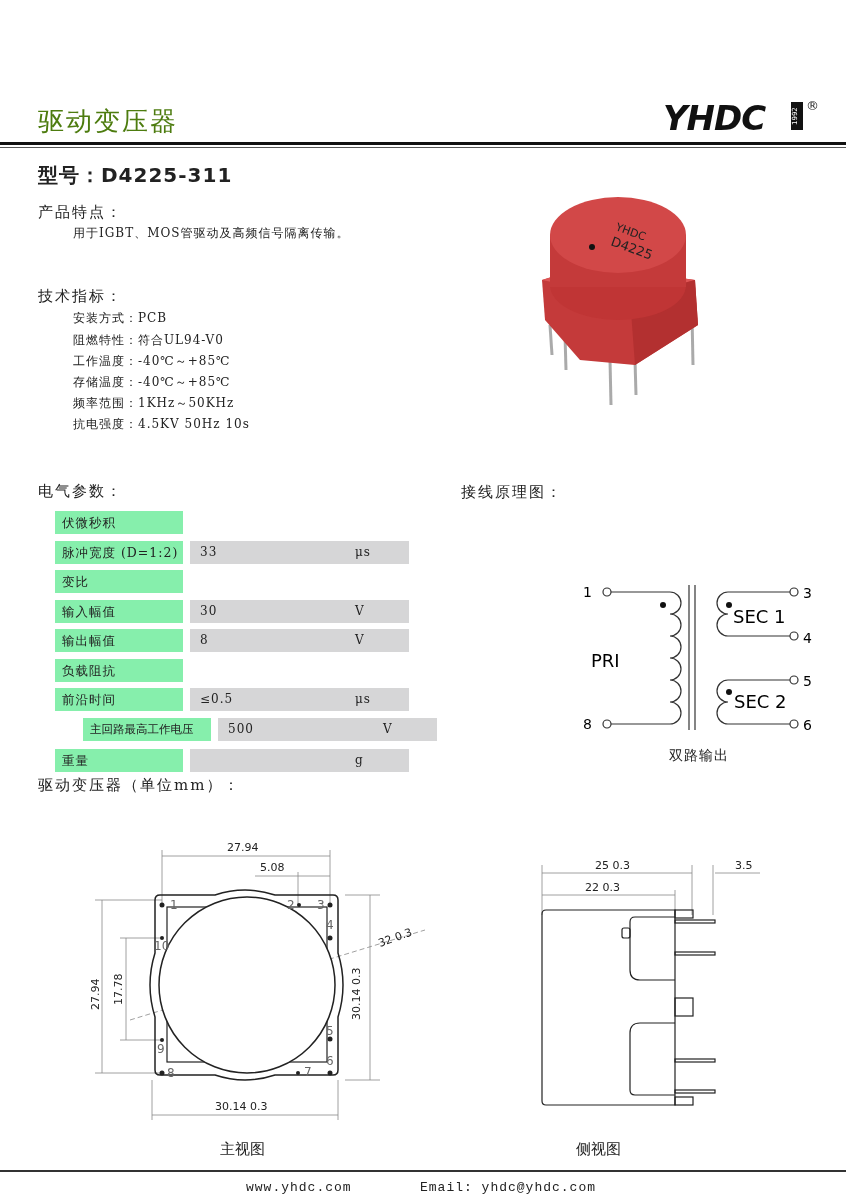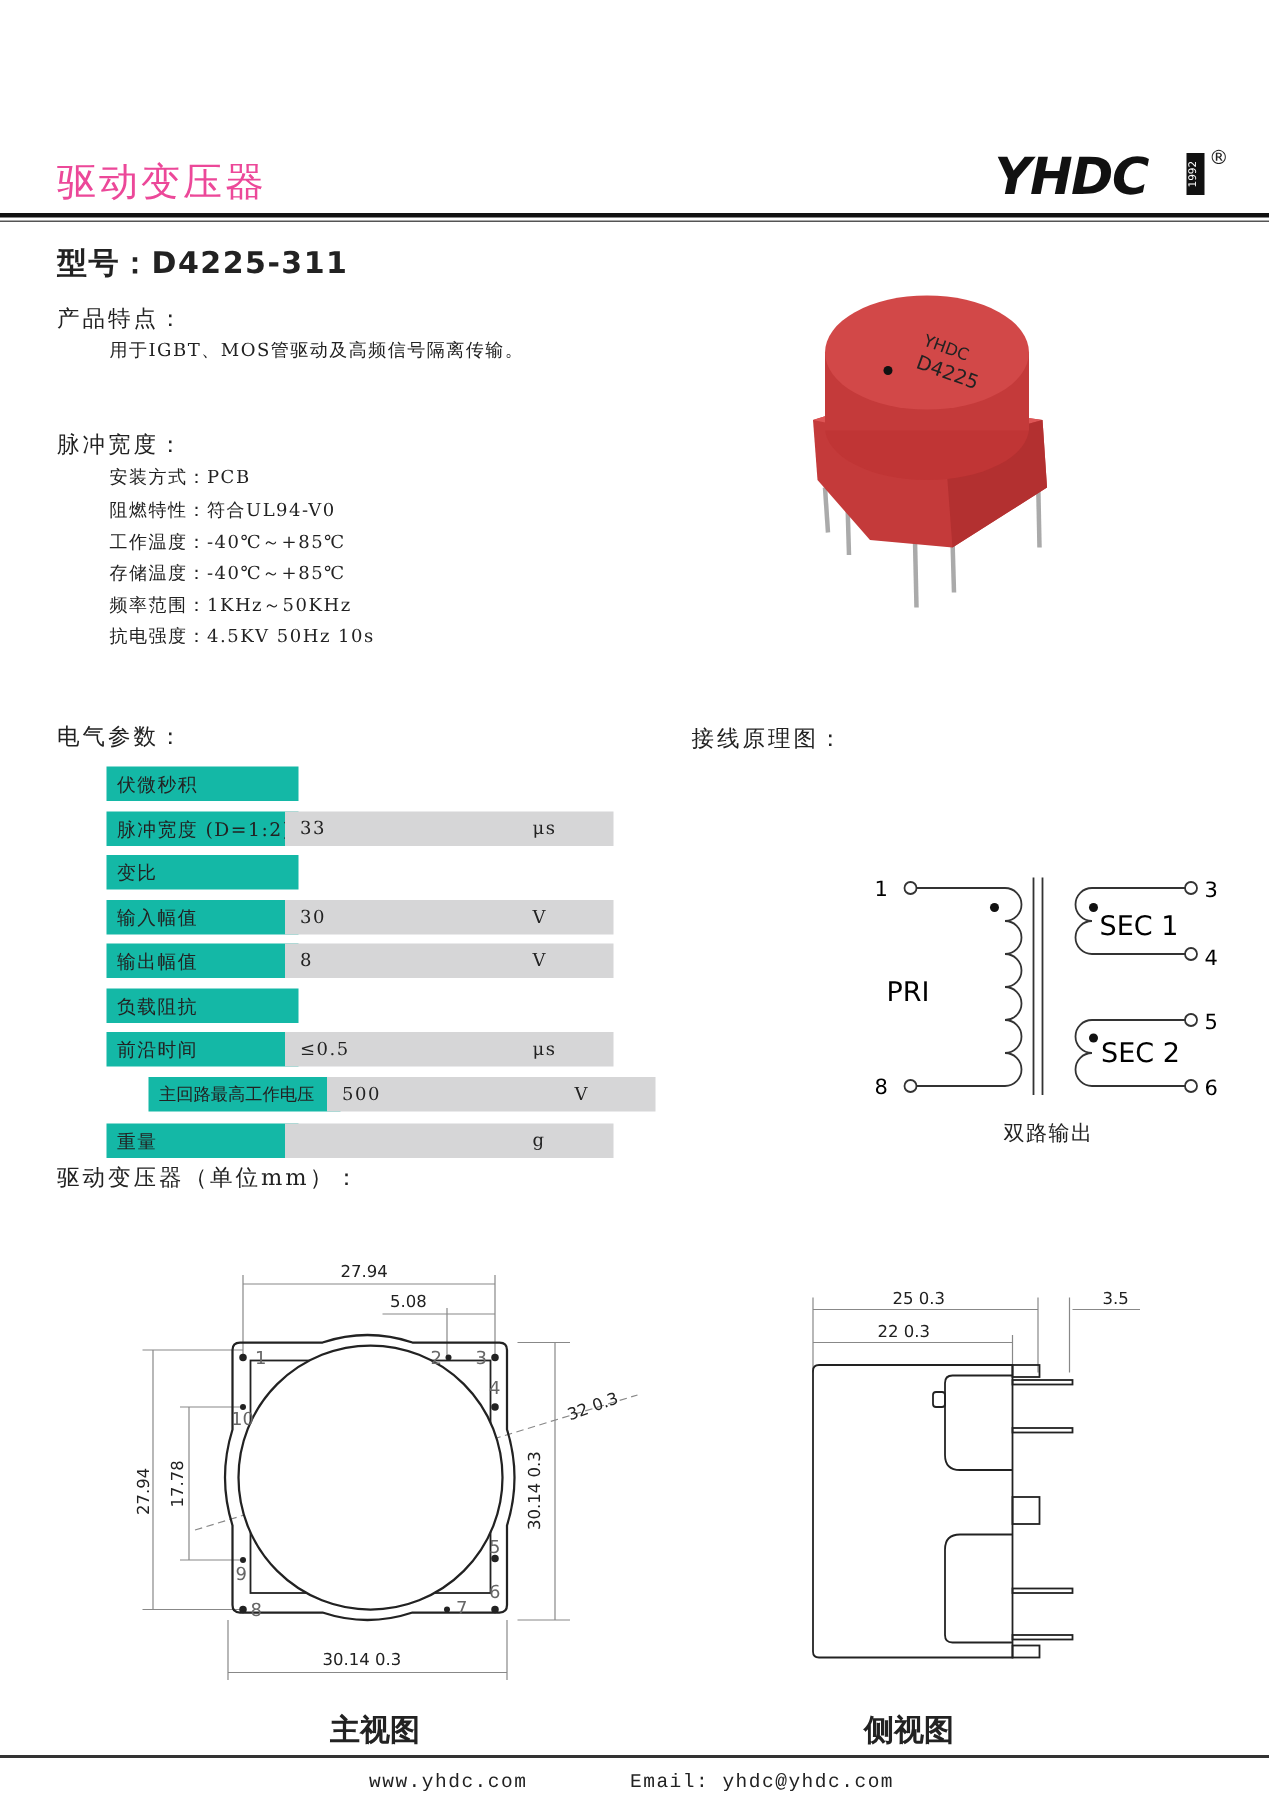--- a/index.html
+++ b/index.html
@@ -1,35 +1,35 @@
 <!DOCTYPE html>
 <html><head>
 <meta charset="utf-8">
 <style>
   html, body { margin:0; padding:0; background:#fff; }
   body { width:846px; height:1196px; position:relative; overflow:hidden; color:#222;
          font-family:"DejaVu Serif", "Liberation Serif", serif; }
   .abs { position:absolute; }
-  .title { left:38px; top:104px; font-size:26px; font-family:"DejaVu Sans", sans-serif; letter-spacing:2px; color:#ec4899; }
+  .title { left:38px; top:104px; font-size:26px; font-family:"DejaVu Sans", sans-serif; letter-spacing:2px; color:#4d7c0f; }
   .logo { left:663px; top:98px; font-family:"DejaVu Sans", sans-serif; font-weight:bold; font-style:italic; font-size:34px; letter-spacing:-1px; color:#111; }
   .logo-year { left:791px; top:102px; width:12px; height:28px; background:#111; color:#fff; font-size:7px; writing-mode:vertical-rl; transform:rotate(180deg); text-align:center; font-family:"DejaVu Sans", sans-serif; }
   .logo-r { left:806px; top:98px; font-size:13px; font-family:"DejaVu Sans", sans-serif; }
   .rule-top1 { left:0; top:142px; width:846px; height:3px; background:#111; }
   .rule-top2 { left:0; top:147px; width:846px; height:1px; background:#555; }
   .model { left:38px; top:162px; font-size:20px; font-weight:bold; font-family:"DejaVu Sans", sans-serif; letter-spacing:1px; }
   .h2 { font-size:15px; letter-spacing:2px; }
   .body-text { font-size:12px; letter-spacing:1px; }
   .spec-line { position:absolute; left:73px; font-size:12px; letter-spacing:1px; }
   .table { left:55px; top:511px; width:354px; }
   .row { position:absolute; left:0; height:23px; width:354px; }
-  .cell-l { position:absolute; left:16px; top:0; width:128px; height:23px; background:#14b8a6; font-size:12.5px; line-height:23px; padding-left:7px; box-sizing:border-box; letter-spacing:1px; white-space:nowrap; }
+  .cell-l { position:absolute; left:0; top:0; width:128px; height:23px; background:#86efac; font-size:12.5px; line-height:23px; padding-left:7px; box-sizing:border-box; letter-spacing:1px; white-space:nowrap; }
   .cell-r { position:absolute; left:135px; top:0; width:219px; height:23px; background:#d6d6d7; font-size:12px; line-height:23px; padding-left:10px; box-sizing:border-box; letter-spacing:1px; }
   .cell-u { position:absolute; left:165px; width:50px; top:0; line-height:23px; font-size:12px; }
   .photo { left:520px; top:190px; width:230px; height:220px; }
-  .caption { font-size:20px; font-family:"DejaVu Sans", sans-serif;font-weight:bold; }
+  .caption { font-size:15px; font-family:"DejaVu Sans", sans-serif; }
   .rule-bot { left:0; top:1170px; width:846px; height:2px; background:#333; }
   .footer { top:1180px; font-family:"Liberation Mono", "DejaVu Sans Mono", monospace; font-size:13px; letter-spacing:1px; }
   svg text { font-family:"DejaVu Sans", sans-serif; }
 </style>
 </head>
 <body>
 
 <div class="abs title">驱动变压器</div>
 <div class="abs logo">YHDC</div>
 <div class="abs logo-year">1992</div>
@@ -37,21 +37,21 @@
 <div class="abs rule-top1"></div>
 <div class="abs rule-top2"></div>
 
 <div class="abs model">
   <span>型号：</span><span>D4225-311</span>
 </div>
 
 <div class="abs h2" style="left:38px;top:203px;">产品特点：</div>
 <div class="abs body-text" style="left:73px;top:225px;">用于IGBT、MOS管驱动及高频信号隔离传输。</div>
 
-<div class="abs h2" style="left:38px;top:287px;">脉冲宽度：</div>
+<div class="abs h2" style="left:38px;top:287px;">技术指标：</div>
 <div class="spec-line" style="top:310px;text-align:center;"><span>安装方式：</span><span>PCB</span></div>
 <div class="spec-line" style="top:332px;"><span>阻燃特性：</span><span>符合UL94-V0</span></div>
 <div class="spec-line" style="top:353px;"><span>工作温度：</span><span>-40℃～+85℃</span></div>
 <div class="spec-line" style="top:374px;"><span>存储温度：</span><span>-40℃～+85℃</span></div>
 <div class="spec-line" style="top:395px;"><span>频率范围：</span><span>1KHz～50KHz</span></div>
 <div class="spec-line" style="top:416px;"><span>抗电强度：</span><span>4.5KV 50Hz 10s</span></div>
 
 <div class="abs photo">
   <svg width="230" height="220" viewBox="0 0 230 220">
 

